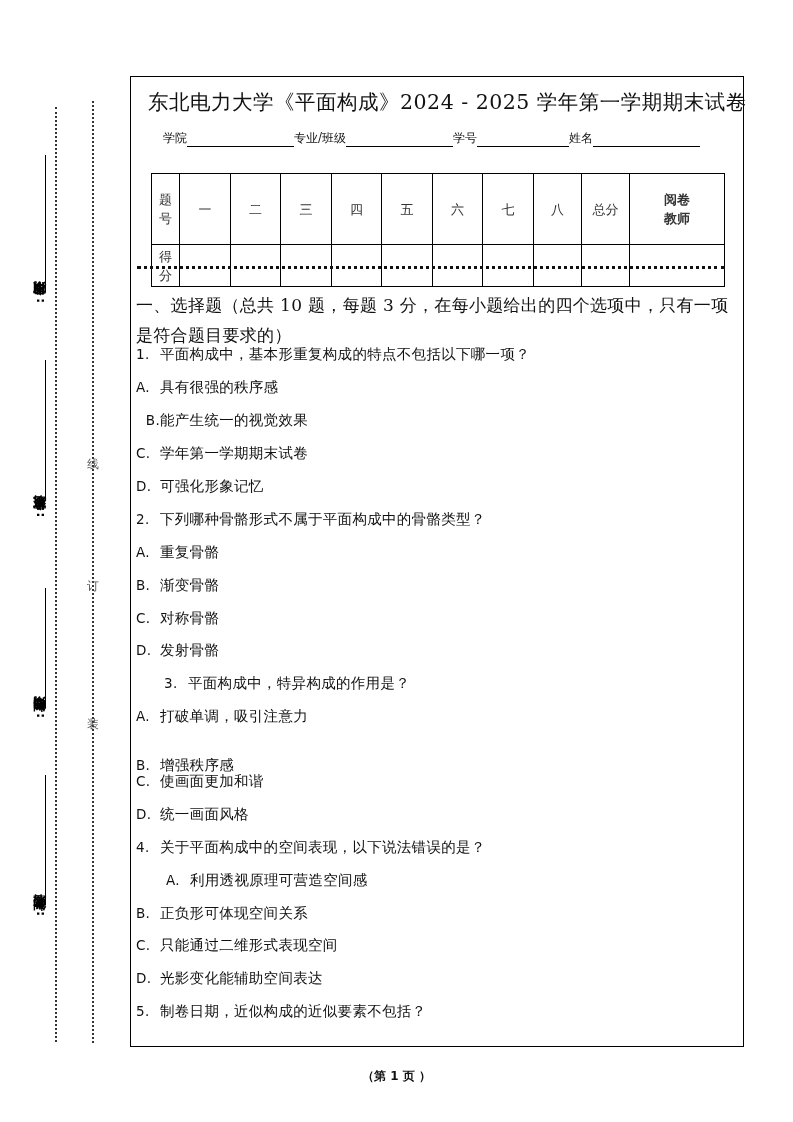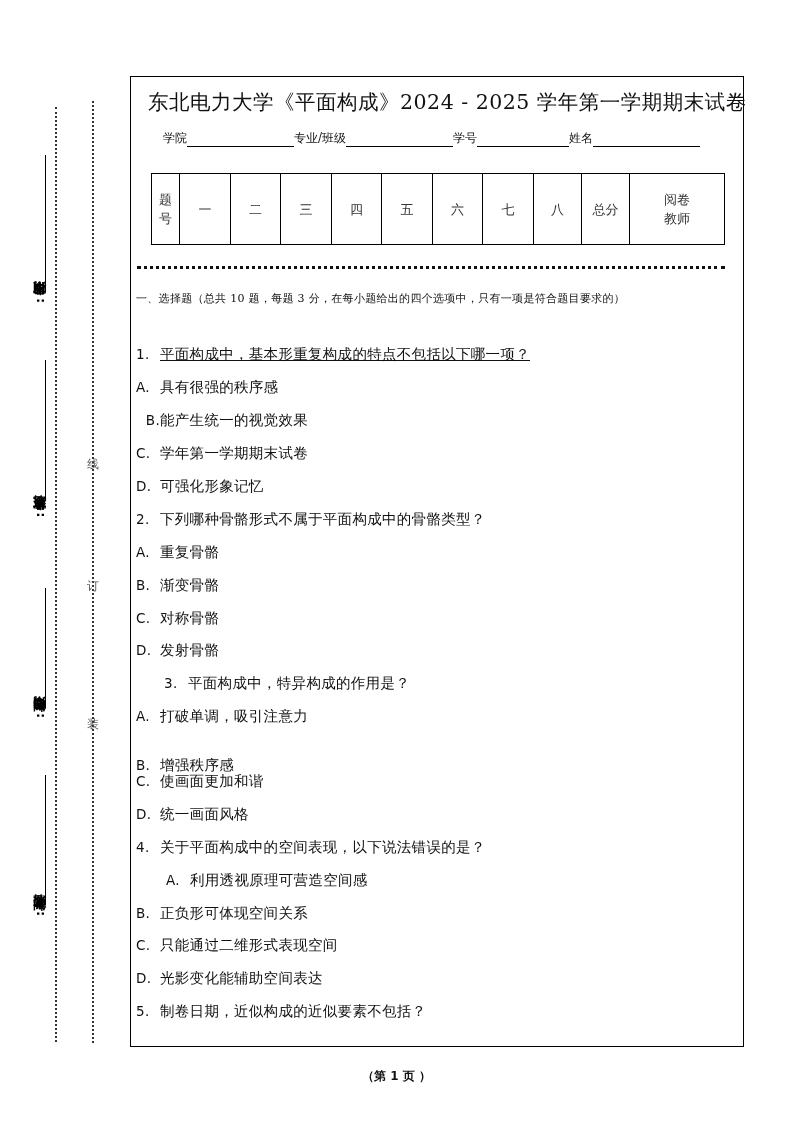--- a/index.html
+++ b/index.html
@@ -47,21 +47,21 @@
       padding: 0; line-height: 19px;
     }
     table.score tr.r1 td { height: 42px; }
     table.score tr.r2 td { height: 41px; }
     .divider {
       position: absolute; left: 137px; top: 266px; width: 588px; height: 0;
       border-top: 3px dotted #111;
     }
     .section {
       position: absolute; left: 136px; top: 290px; width: 600px;
-      font-size: 11px; line-height: 17px; letter-spacing: 0.3px;
+      font-size: 17px; line-height: 30px; letter-spacing: 0.3px;
     }
     .q { position: absolute; left: 136px; font-size: 14.5px; white-space: nowrap; letter-spacing: 0.3px; }
     .q .num { font-family: "DejaVu Sans", "Liberation Sans", sans-serif; font-size: 13.5px; display: inline-block; width: 24px; }
     .footer {
       position: absolute; top: 1068px; left: 0; width: 793px; text-align: center;
       font-size: 12px; font-weight: bold; font-family: "DejaVu Sans", "Liberation Sans", sans-serif;
     }
   </style>
 </head>
 <body>
@@ -107,34 +107,49 @@
     <td style="width:50px;">一</td>
     <td style="width:49px;">二</td>
     <td style="width:50px;">三</td>
     <td style="width:49px;">四</td>
     <td style="width:50px;">五</td>
     <td style="width:49px;">六</td>
     <td style="width:50px;">七</td>
     <td style="width:47px;">八</td>
     <td style="width:47px;">总分</td>
     <td style="width:94px;">
-          <div style="width:36px;margin:0 auto;white-space:normal;">阅卷教师</div>
+          <div style="width:36px;margin:0 auto;white-space:normal;font-weight:bold;">阅卷教师</div>
         </td>
+  </tr>
+  <tr class="r2">
+    <td>
+          <div style="width:14px;margin:0 auto;">得分</div>
+        </td>
+    <td></td>
+    <td></td>
+    <td></td>
+    <td></td>
+    <td></td>
+    <td></td>
+    <td></td>
+    <td></td>
+    <td></td>
+    <td></td>
   </tr>
 </tbody>
   </table>
 <style>
   table.score tr.r1 td:first-child span { display:block; width:14px; margin:16px auto; }
 </style>
 
 <div class="divider"></div>
 
 <div class="section">一、选择题（总共 10 题，每题 3 分，在每小题给出的四个选项中，只有一项是符合题目要求的）</div>
 
-<div class="q" style="top:345px;text-decoration:underline;"><span class="num">1.</span><span>平面构成中，基本形重复构成的特点不包括以下哪一项？</span></div>
+<div class="q" style="top:345px;"><span class="num">1.</span><span>平面构成中，基本形重复构成的特点不包括以下哪一项？</span></div>
 <div class="q" style="top:378px;"><span class="num">A.</span><span>具有很强的秩序感</span></div>
 <div class="q" style="top:411px;text-align:right;"><span class="num">B.</span><span>能产生统一的视觉效果</span></div>
 <div class="q" style="top:444px;"><span class="num">C.</span><span>学年第一学期期末试卷</span></div>
 <div class="q" style="top:477px;"><span class="num">D.</span><span>可强化形象记忆</span></div>
 
 <div class="q" style="top:510px;"><span class="num">2.</span><span>下列哪种骨骼形式不属于平面构成中的骨骼类型？</span></div>
 <div class="q" style="top:543px;"><span class="num">A.</span><span>重复骨骼</span></div>
 <div class="q" style="top:576px;"><span class="num">B.</span><span>渐变骨骼</span></div>
 <div class="q" style="top:609px;"><span class="num">C.</span><span>对称骨骼</span></div>
 <div class="q" style="top:641px;"><span class="num">D.</span><span>发射骨骼</span></div>

